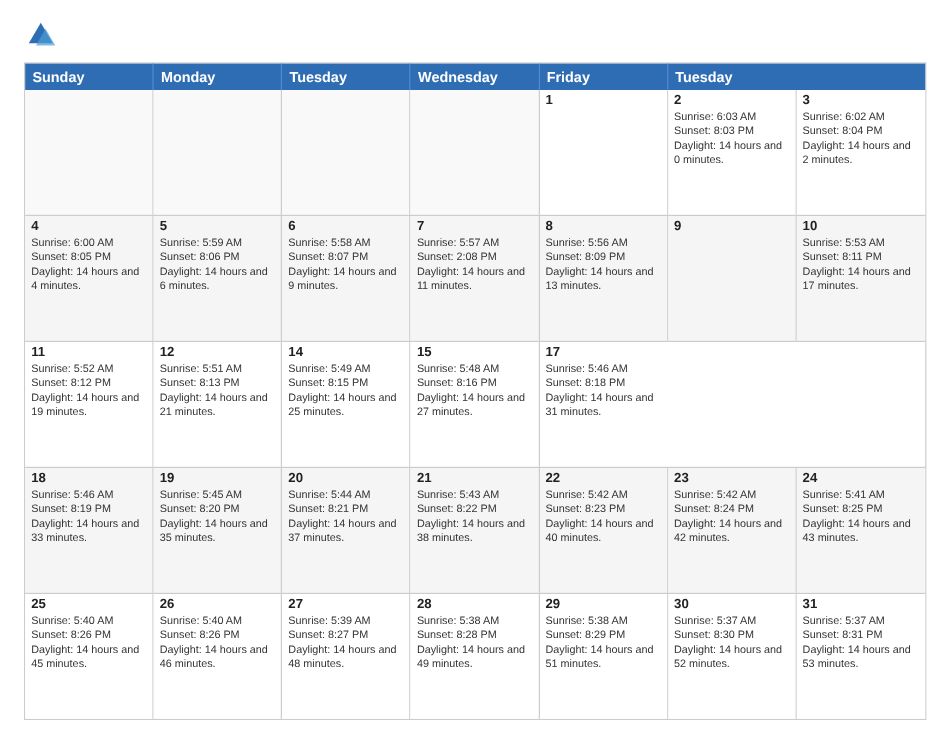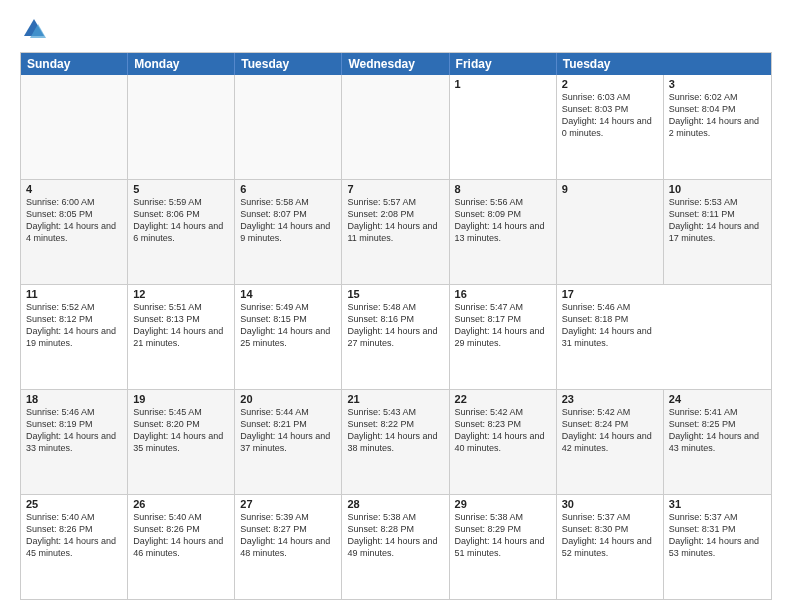--- a/index.html
+++ b/index.html
@@ -244,27 +244,20 @@
 and 25 minutes.</div>
           </div>
           <div class="cal-cell">
             <span class="day-num">15</span>
             <div class="cell-text">Sunrise: 5:48 AM
 Sunset: 8:16 PM
 Daylight: 14 hours
 and 27 minutes.</div>
           </div>
           <div class="cal-cell">
-            <span class="day-num">16</span>
-            <div class="cell-text">Sunrise: 5:47 AM
-Sunset: 8:17 PM
-Daylight: 14 hours
-and 29 minutes.</div>
-          </div>
-          <div class="cal-cell">
             <span class="day-num">17</span>
             <div class="cell-text">Sunrise: 5:46 AM
 Sunset: 8:18 PM
 Daylight: 14 hours
 and 31 minutes.</div>
           </div>
         </div>
         <div class="cal-row">
           <div class="cal-cell alt-bg">
             <span class="day-num">18</span>

